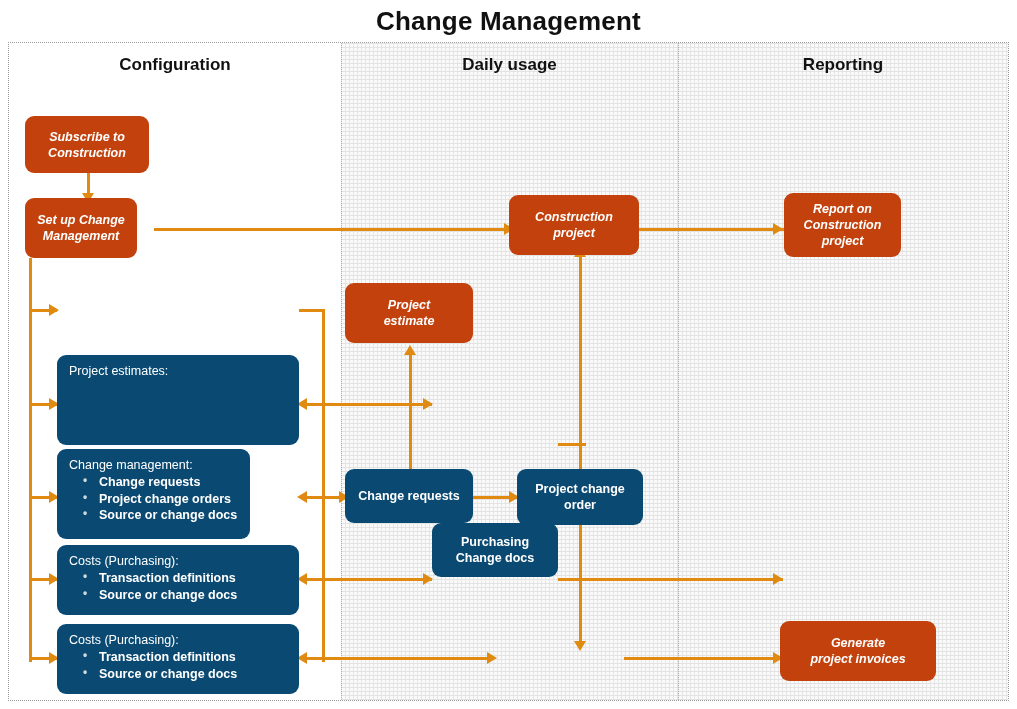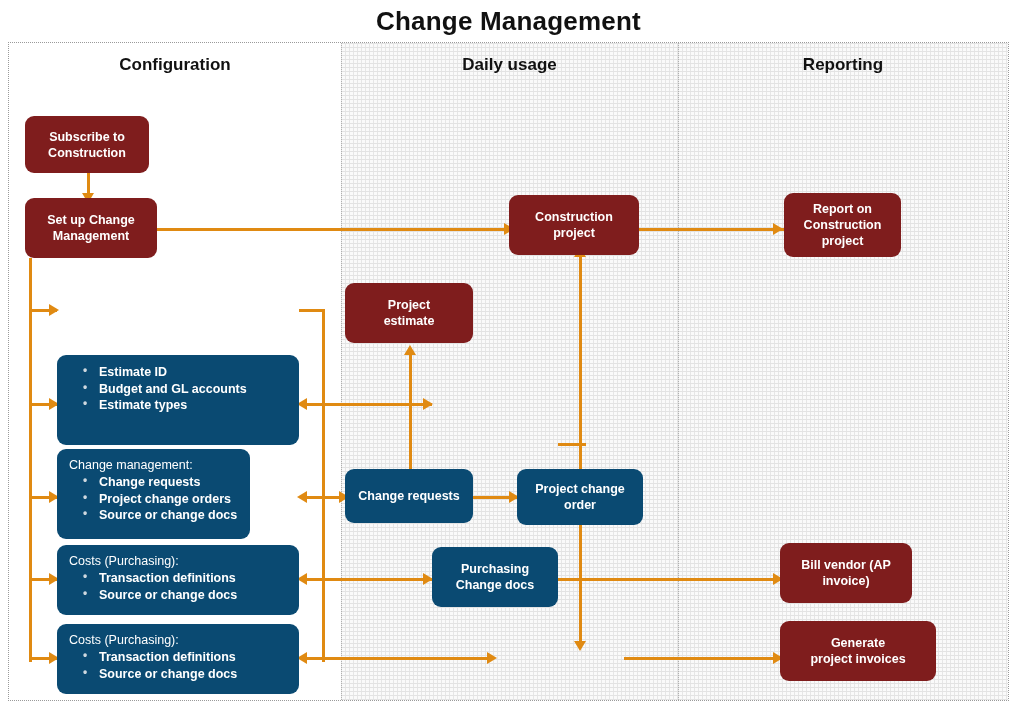--- a/index.html
+++ b/index.html
@@ -60,21 +60,21 @@
     align-items: center;
     justify-content: center;
     text-align: center;
     font-size: 12.5px;
     line-height: 1.28;
     font-weight: bold;
     padding: 4px 6px;
     white-space: pre-line;
     z-index: 6;
   }
-  .node.green { background: #7f1d1d; }
+  .node.green { background: #c2410c; font-style: italic; }
   .node.blue  { background: #0a4a72; }
 
   
   .card {
     position: absolute;
     background: #0a4a72;
     border-radius: 9px;
     color: #ffffff;
     padding: 9px 12px 10px 12px;
     z-index: 6;
@@ -193,56 +193,50 @@
 
     <div class="conn h" style="left:615px; top:614px; width:160px"></div>
     <div class="arrow right" style="left:764px; top:609px"></div>
 
     <div class="conn h" style="left:630px; top:185px; width:145px"></div>
     <div class="arrow right" style="left:764px; top:180px"></div>
 
     <div class="node green" style="left:16px;  top:73px;  width:124px; height:57px">Subscribe to
 Construction</div>
 
-    <div class="node green" style="left:16px;  top:155px; width:132px; height:60px">Set up Change
+    <div class="node green" style="left:16px;  top:155px; width:112px; height:60px">Set up Change
 Management</div>
 
     <div class="node green" style="left:500px; top:152px; width:130px; height:60px">Construction
 project</div>
 
     <div class="node green" style="left:775px; top:150px; width:117px; height:64px">Report on
 Construction
 project</div>
 
     <div class="node green" style="left:336px; top:240px; width:128px; height:60px">Project
 estimate</div>
 
 
     <div class="node blue" style="left:336px; top:426px; width:128px; height:54px">Change requests</div>
 
     <div class="node blue" style="left:508px; top:426px; width:126px; height:56px">Project change
 order</div>
 
-    <div class="node blue" style="left:423px; top:504px; width:126px; height:60px">Purchasing
+    <div class="node blue" style="left:423px; top:480px; width:126px; height:54px">Purchasing
 Change docs</div>
 
 
-    <div class="node green" style="left:771px; top:500px; width:132px; height:60px">Bill vendor (AP
-invoice)</div>
 
     <div class="node green" style="left:771px; top:578px; width:156px; height:60px">Generate
 project invoices</div>
 
 
     <div class="card" style="left:48px; top:312px; width:242px; height:90px">
-      <ul>
-        <li>Estimate ID</li>
-        <li>Budget and GL accounts</li>
-        <li>Estimate types</li>
-      </ul>
+      <div class="card-title">Project estimates:</div>
     </div>
 
     <div class="card" style="left:48px; top:406px; width:193px; height:90px">
       <div class="card-title">Change management:</div>
       <ul>
         <li>Change requests</li>
         <li>Project change orders</li>
         <li>Source or change docs</li>
       </ul>
     </div>

